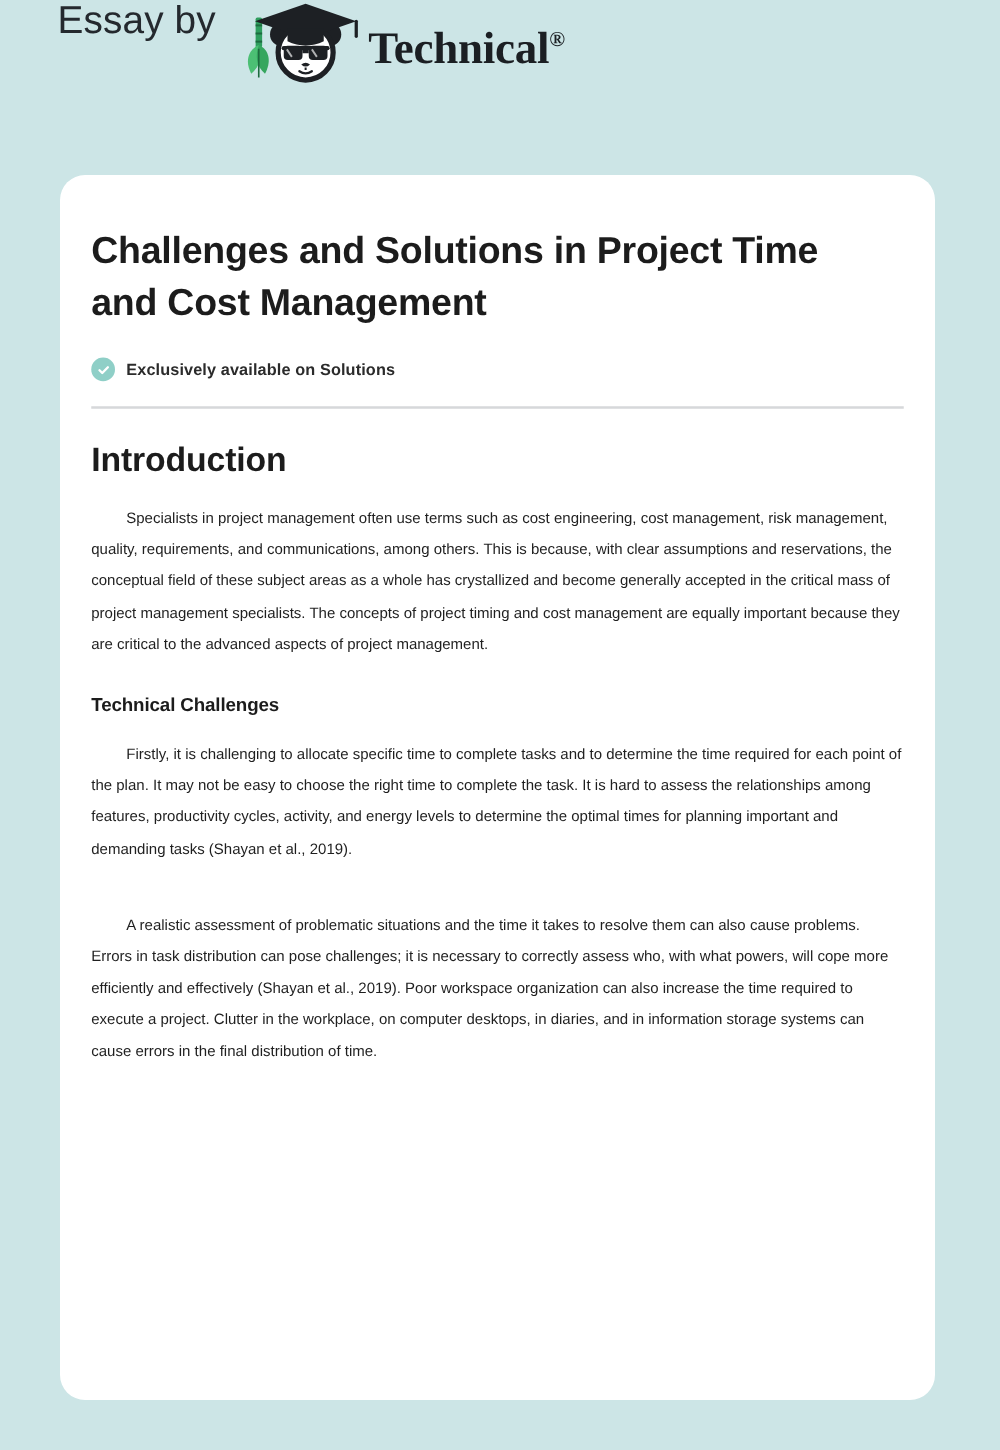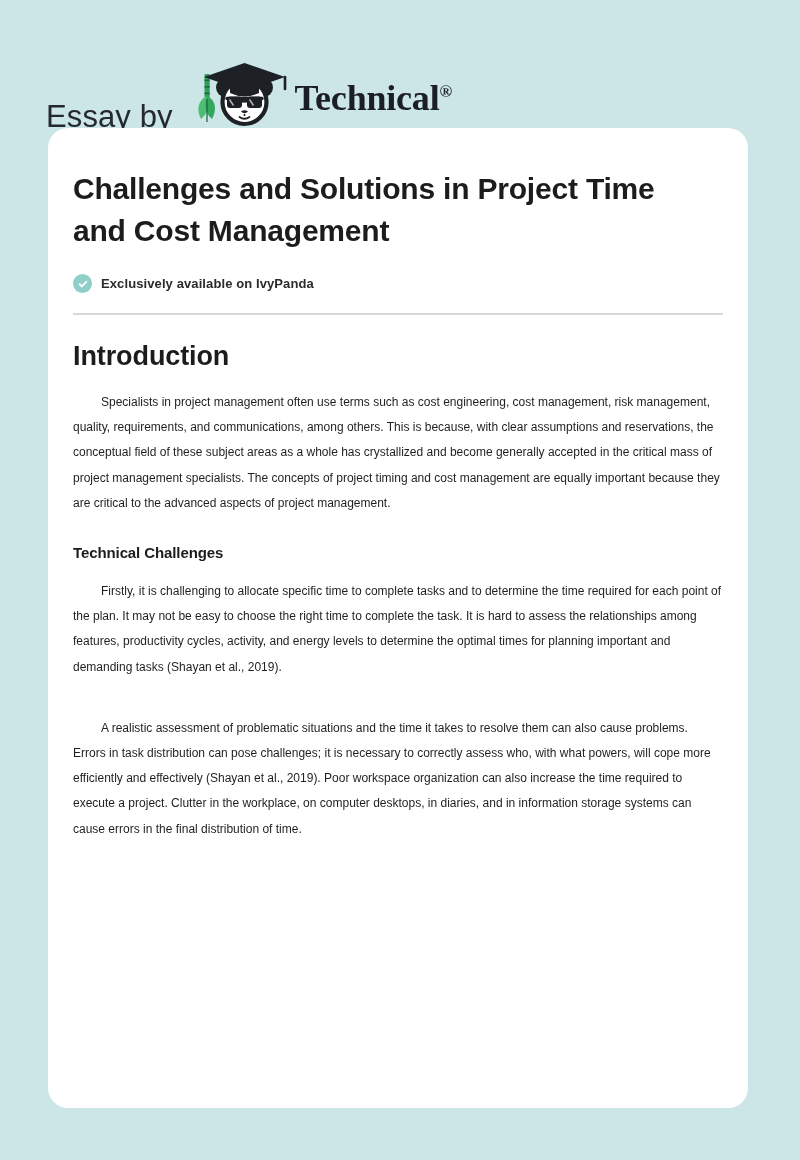--- a/index.html
+++ b/index.html
@@ -12,21 +12,21 @@
     background: #cce5e6;
     font-family: "Liberation Sans", sans-serif;
     -webkit-font-smoothing: antialiased;
     overflow: hidden;
   }
 
   
   .brand-header {
     height: 132px;
     display: flex;
-    align-items: flex-end;
+    align-items: flex-start;
     padding-left: 46px;
     box-sizing: border-box;
   }
   .brand-essay-by {
     font-size: 31px;
     font-weight: 400;
     color: #24292e;
     letter-spacing: 0.1px;
     line-height: 1;
     margin-right: 16px;
@@ -54,21 +54,21 @@
   .brand-wordmark .reg {
     font-size: 17px;
     vertical-align: super;
     line-height: 0;
   }
 
   
   .paper-card {
     position: absolute;
     left: 48px;
-    top: 128px;
+    top: 140px;
     width: 700px;
     height: 980px;
     background: #ffffff;
     border-radius: 20px;
     box-sizing: border-box;
     padding: 40px 25px 0 25px;
     overflow: hidden;
   }
   .paper-inner {
     padding: 0 0px;
@@ -194,21 +194,21 @@
   <div class="paper-inner">
 
     <h1 class="doc-title">Challenges and Solutions in Project Time and Cost Management</h1>
 
     <div class="exclusive-row">
       <span class="verified-badge">
         <svg width="12" height="12" viewBox="0 0 12 12">
           <path d="M2.6 6.2 L4.8 8.4 L9.3 3.8" stroke="#ffffff" stroke-width="1.9" fill="none" stroke-linecap="round" stroke-linejoin="round"></path>
         </svg>
       </span>
-      <span class="exclusive-text">Exclusively available on IvyPanda</span>
+      <span class="exclusive-text">Exclusively available on Solutions</span>
     </div>
 
     <hr class="rule">
 
     <h2 class="section-h1">Introduction</h2>
     <p class="body-par">Specialists in project management often use terms such as cost engineering, cost management, risk management, quality, requirements, and communications, among others. This is because, with clear assumptions and reservations, the conceptual field of these subject areas as a whole has crystallized and become generally accepted in the critical mass of project management specialists. The concepts of project timing and cost management are equally important because they are critical to the advanced aspects of project management.</p>
 
 
     <h3 class="section-h2">Technical Challenges</h3>
     <p class="body-par">Firstly, it is challenging to allocate specific time to complete tasks and to determine the time required for each point of the plan. It may not be easy to choose the right time to complete the task. It is hard to assess the relationships among features, productivity cycles, activity, and energy levels to determine the optimal times for planning important and demanding tasks (Shayan et al., 2019).</p>

